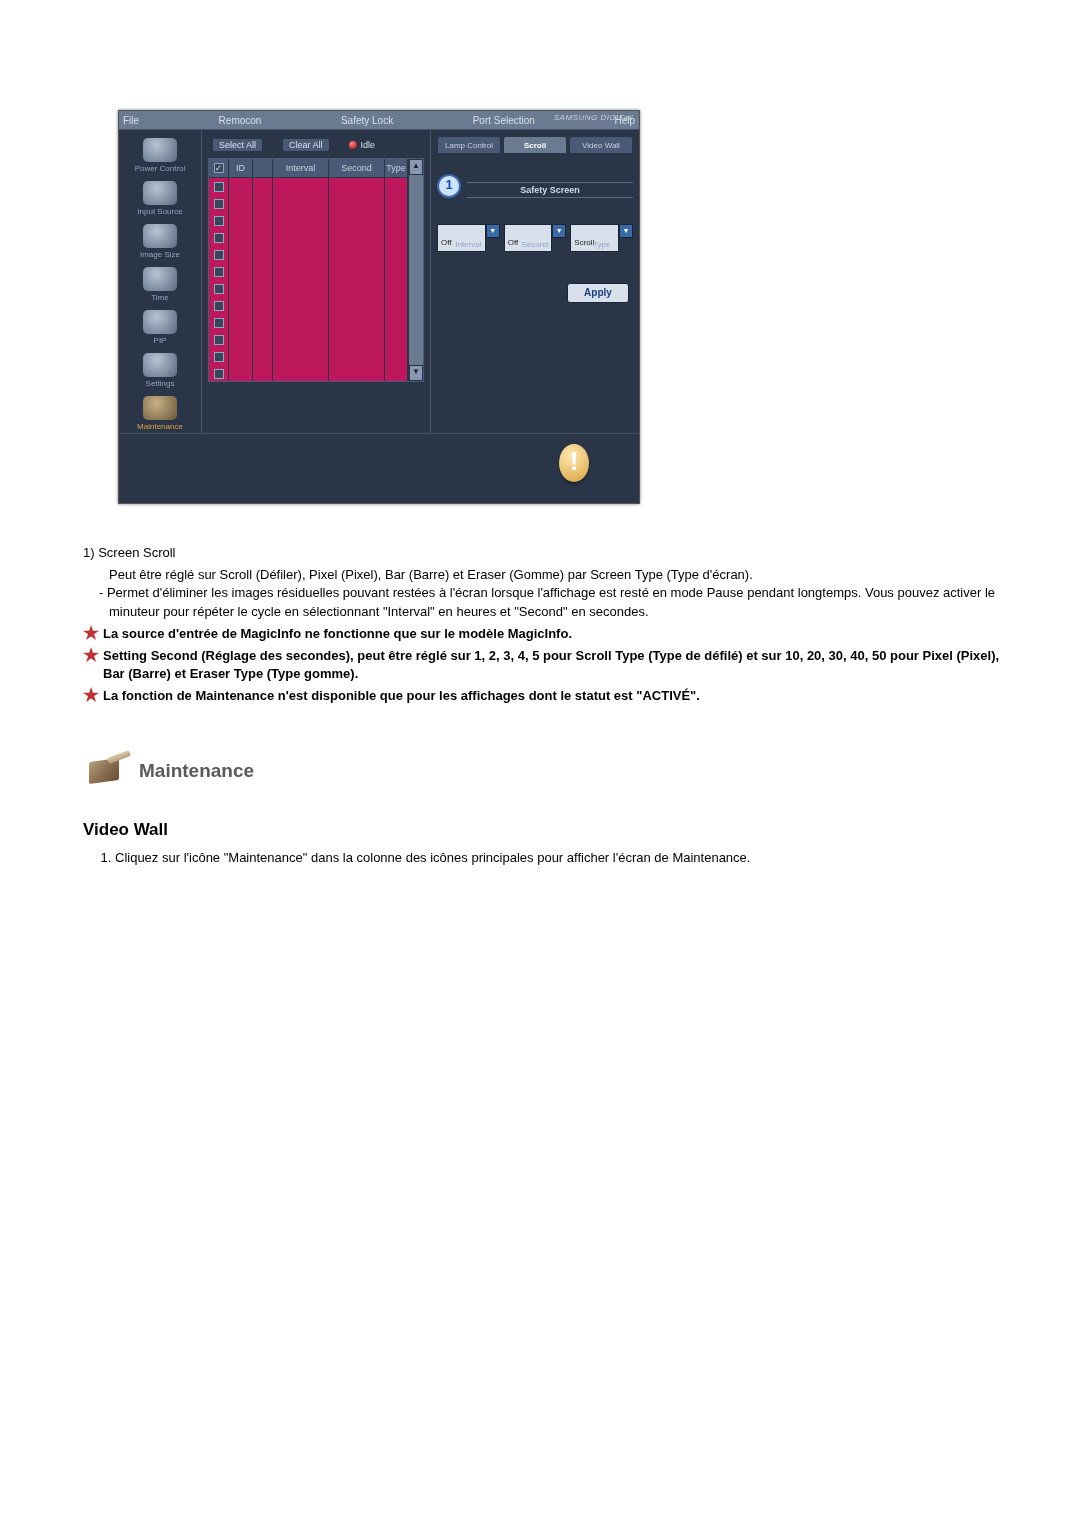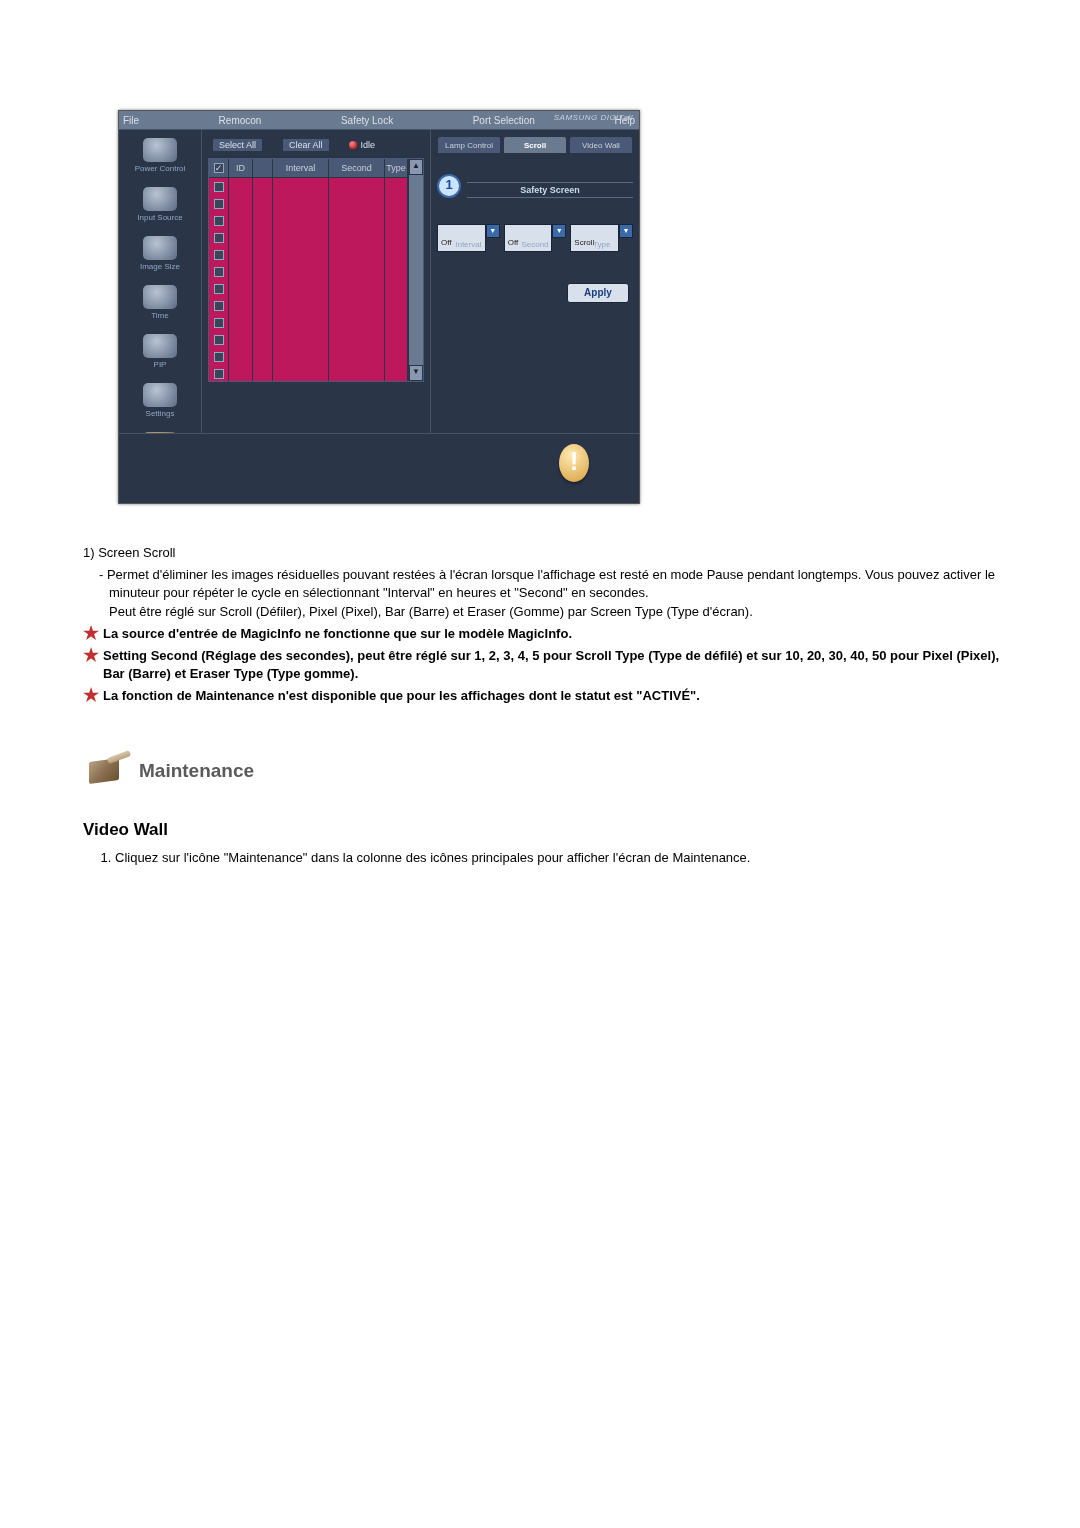--- a/index.html
+++ b/index.html
@@ -79,21 +79,21 @@
     background: #2a3548;
   }
   .sidebar {
     width: 82px;
     background: #2a3548;
     border-right: 1px solid #455268;
     padding-top: 8px;
     display: flex;
     flex-direction: column;
     align-items: center;
-    gap: 8px;
+    gap: 2px;
   }
   .side-item {
     width: 70px;
     text-align: center;
     color: #8fa6c4;
     font-size: 8px;
     margin-bottom: 6px;
   }
   .side-item.active { color: #d8a040; }
   .side-icon {
@@ -632,22 +632,22 @@
         <div class="applybtn">Apply</div>
       </div>
     </div>
     <div class="footer">
       <div class="excl">!</div>
     </div>
   </div>
 
   <div class="doctext">
     <div class="numitem">1)  Screen Scroll</div>
+    <div class="subdash" style="text-indent:0">Peut être réglé sur Scroll (Défiler), Pixel (Pixel), Bar (Barre) et Eraser (Gomme) par Screen Type (Type d'écran).</div>
     <div class="subdash">- Permet d'éliminer les images résiduelles pouvant restées à l'écran lorsque l'affichage est resté en mode Pause pendant longtemps. Vous pouvez activer le minuteur pour répéter le cycle en sélectionnant "Interval" en heures et "Second" en secondes.</div>
-    <div class="subdash" style="text-indent:0">Peut être réglé sur Scroll (Défiler), Pixel (Pixel), Bar (Barre) et Eraser (Gomme) par Screen Type (Type d'écran).</div>
 
     <div class="starline">
       <span class="star">★</span>
       <span class="starbody">La source d'entrée de MagicInfo ne fonctionne que sur le modèle MagicInfo.</span>
     </div>
     <div class="starline">
       <span class="star">★</span>
       <span class="starbody">Setting Second (Réglage des secondes), peut être réglé sur 1, 2, 3, 4, 5 pour Scroll Type (Type de défilé) et sur 10, 20, 30, 40, 50 pour Pixel (Pixel), Bar (Barre) et Eraser Type (Type gomme).</span>
     </div>
     <div class="starline">

